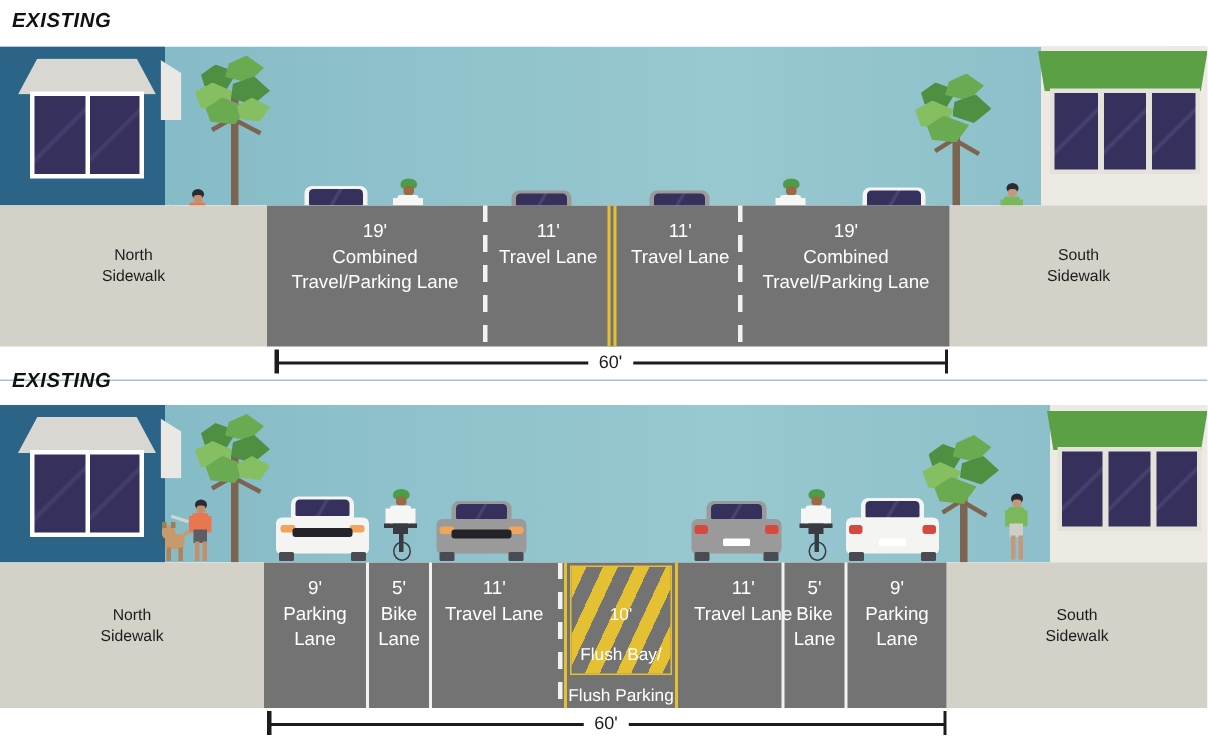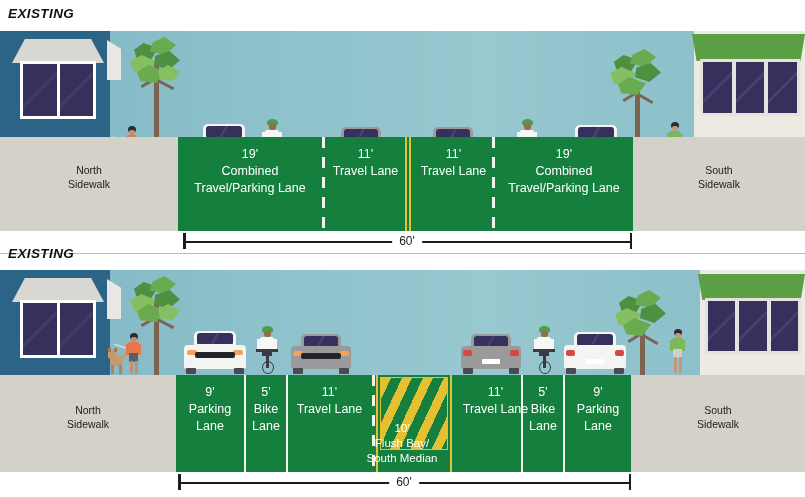--- a/index.html
+++ b/index.html
@@ -109,21 +109,21 @@
   .car-body { position: absolute; border-radius: 4px 4px 3px 3px; }
   .car-cabin { position: absolute; border-radius: 5px 5px 2px 2px; }
   .car-glass { position: absolute; border-radius: 3px 3px 1px 1px;
     background: linear-gradient(120deg,#35305c 0%,#35305c 45%,#4d4778 50%,#35305c 55%,#35305c 100%); }
   .car-grille { position: absolute; background: #232329; border-radius: 2px; }
   .car-lamp { position: absolute; border-radius: 2px; }
   .car-tire { position: absolute; background: #4a4a52; border-radius: 1px; }
   .car-plate { position: absolute; background: #ffffff; border-radius: 1px; }
 
   
-  .roadway { position: absolute; background: #15803d; }
+  .roadway { position: absolute; background: #737373; }
   .sidewalk { position: absolute; background: #d4d1c9; }
   .sidewalk-label {
     position: absolute; width: 100%; text-align: center;
     color: #1c1c1c; font-size: 10.5px; line-height: 14px;
     font-family: "Liberation Sans", sans-serif;
   }
 
   .lane {
     position: absolute; top: 0; height: 100%;
     display: flex; flex-direction: column; align-items: center;
@@ -504,24 +504,24 @@
 
     <div class="lane" style="left:112px; width:83px;">
       <span class="w">11'</span>
       <span>Travel Lane</span>
     </div>
     <div class="div-dash" style="left:196px;"></div>
 
     <div class="median-hatch" style="left:200px; width:76px;">
       <div class="inner"></div>
     </div>
-    <div class="lane" style="left:188px; width:76px; padding-top:46px; font-size:11.5px; line-height:15px;">
+    <div class="lane" style="left:200px; width:76px; padding-top:28px; font-size:11.5px; line-height:15px;justify-content:space-between;">
       <span class="w">10'</span>
       <span>Flush Bay/</span>
-      <span>South Median</span>
+      <span>Flush Parking</span>
     </div>
 
     <div class="lane" style="left:278px; width:83px;">
       <span class="w">11'</span>
       <span>Travel Lane</span>
     </div>
     <div class="div-solid" style="left:345px;"></div>
 
     <div class="lane" style="left:347px; width:40px;">
       <span class="w">5'</span>

